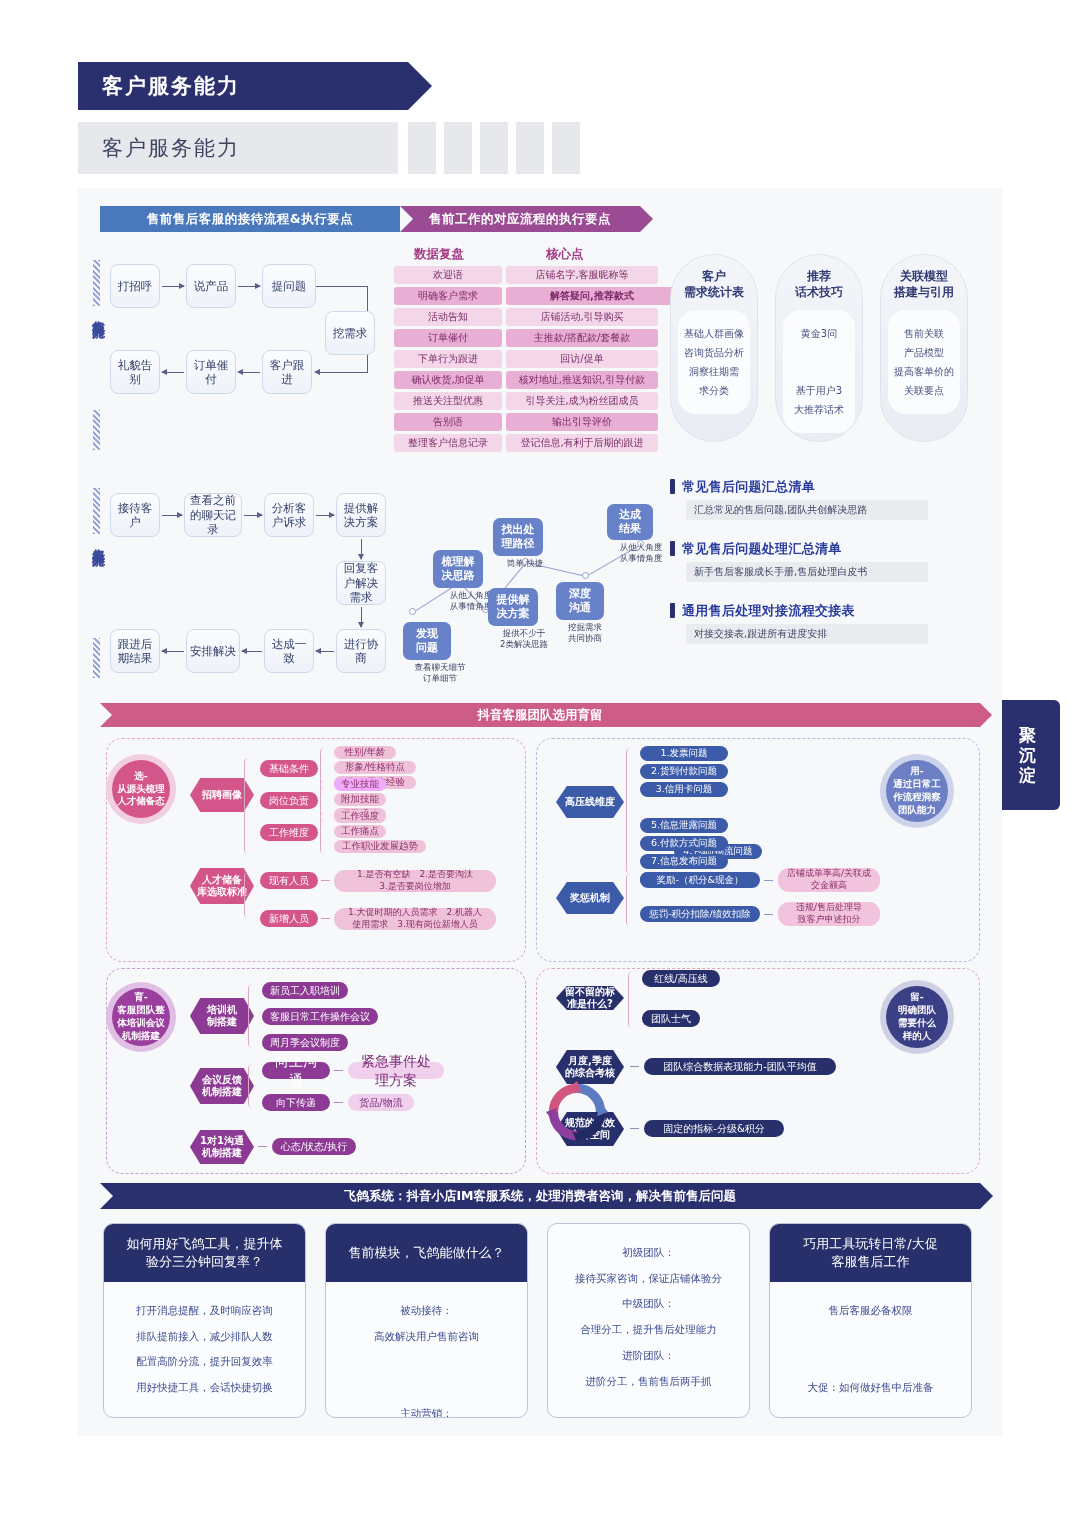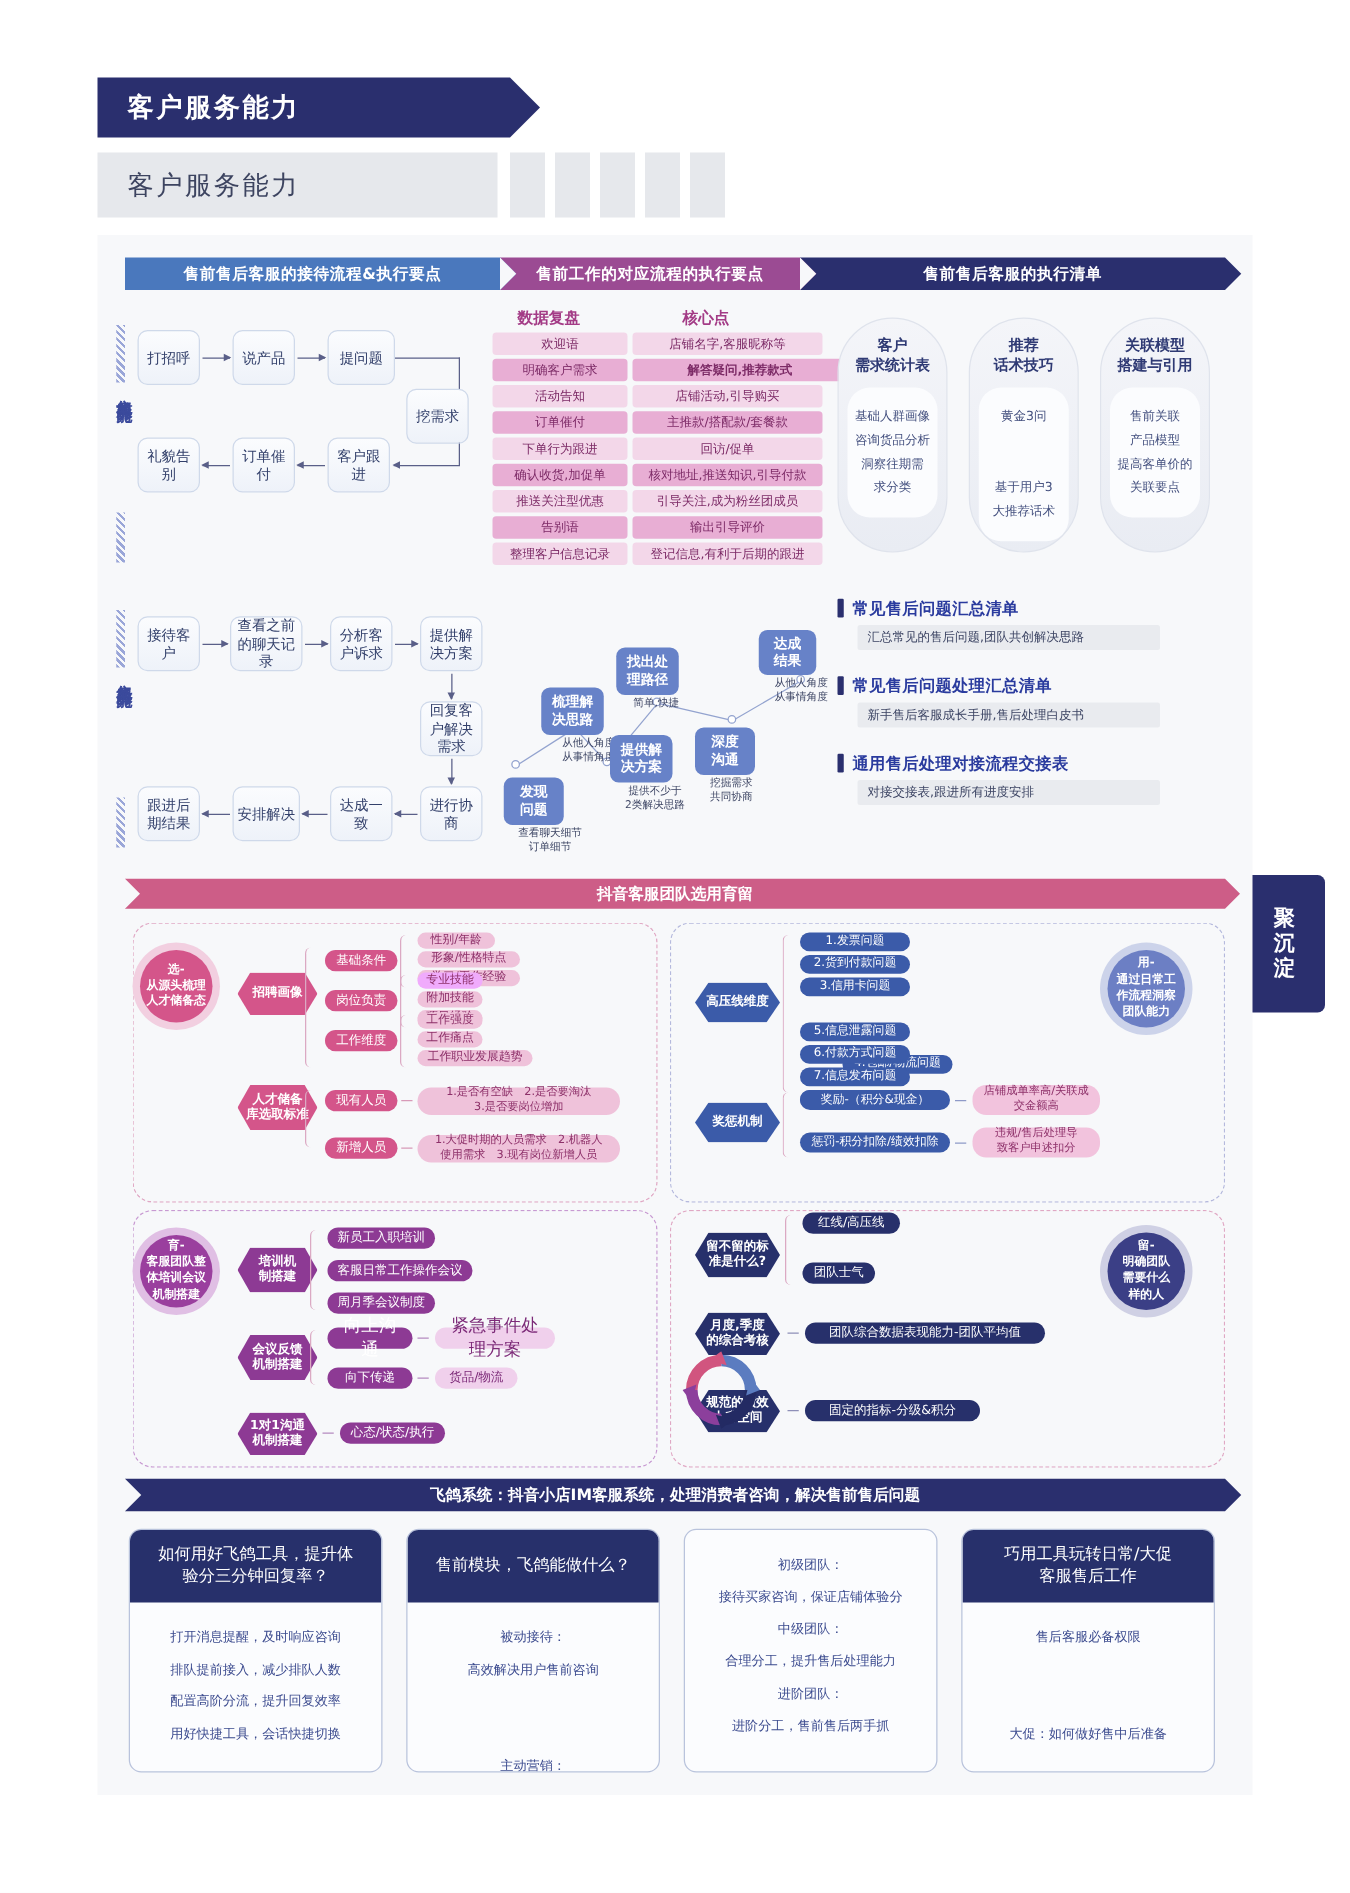--- a/index.html
+++ b/index.html
@@ -231,21 +231,20 @@
 <div id="side-tab">
   <span>聚</span>
   <span>沉</span>
   <span>淀</span>
 </div>
 
 <div id="main-panel">
 
   <div class="chev" id="chev1">售前售后客服的接待流程&amp;执行要点</div>
   <div class="chev notch" id="chev2">售前工作的对应流程的执行要点</div>
-  <div class="chev notch" id="chev3">售前售后客服的执行清单</div>
 
   <div class="vdots" style="left:15px;top:72px;height:46px"></div>
   <div class="vlabel" style="left:11px;top:122px">售前服务能力</div>
   <div class="vdots" style="left:15px;top:222px;height:40px"></div>
 
   <div class="fbox" style="left:32px;top:76px;width:50px;height:44px">打招呼</div>
   <div class="arrow-h" style="left:84px;top:98px;width:22px"></div>
   <div class="fbox" style="left:108px;top:76px;width:50px;height:44px">说产品</div>
   <div class="arrow-h" style="left:160px;top:98px;width:22px"></div>
   <div class="fbox" style="left:184px;top:76px;width:54px;height:44px">提问题</div>
@@ -430,21 +429,21 @@
       <div class="dash-s" style="left: 256px; top: 882px; background: rgb(181, 138, 192);"></div>
       <div class="pill" style="left: 270px; top: 874px; width: 96px; height: 17px; background: rgb(240, 208, 236); color: rgb(124, 42, 120); font-size: 14px;">紧急事件处理方案</div>
       <div class="pill" style="left: 184px; top: 906px; width: 68px; height: 17px; background: rgb(141, 58, 148); color: rgb(255, 255, 255); font-size: 10px;">向下传递</div>
       <div class="dash-s" style="left: 256px; top: 914px; background: rgb(181, 138, 192);"></div>
       <div class="pill" style="left: 270px; top: 906px; width: 66px; height: 17px; background: rgb(240, 208, 236); color: rgb(124, 42, 120); font-size: 10px;">货品/物流</div>
       <div class="hexa" style="left: 112px; top: 942px; width: 64px; height: 34px; background: rgb(141, 58, 148);">1对1沟通<br>机制搭建</div>
       <div class="dash-s" style="left: 180px; top: 958px; background: rgb(181, 138, 192);"></div>
       <div class="pill" style="left: 194px; top: 950px; width: 84px; height: 17px; background: rgb(141, 58, 148); color: rgb(255, 255, 255); font-size: 10px;">心态/状态/执行</div>
       <div style="position: absolute; left: 802px; top: 792px; width: 74px; height: 74px; border-radius: 50%; background: rgb(207, 208, 228);"></div>
       <div class="circ" style="left: 808px; top: 798px; width: 62px; height: 62px; background: rgb(59, 63, 134);">留-<br>明确团队<br>需要什么<br>样的人</div>
-      <div class="hexa" style="left: 478px; top: 798px; width: 68px; height: 36px; background: rgb(39, 48, 107);">留不留的标<br>准是什么?</div>
+      <div class="hexa" style="left: 478px; top: 798px; width: 68px; height: 24px; background: rgb(39, 48, 107);">留不留的标<br>准是什么?</div>
       <div class="brace" style="left: 550px; top: 784px; height: 56px; width: 9px; border-color: rgb(219, 169, 195);"></div>
       <div class="pill" style="left: 564px; top: 782px; width: 78px; height: 17px; background: rgb(39, 48, 107); color: rgb(255, 255, 255); font-size: 10px;">红线/高压线</div>
       <div class="pill" style="left: 564px; top: 822px; width: 58px; height: 17px; background: rgb(39, 48, 107); color: rgb(255, 255, 255); font-size: 10px;">团队士气</div>
       <div class="hexa" style="left: 478px; top: 862px; width: 68px; height: 34px; background: rgb(39, 48, 107);">月度,季度<br>的综合考核</div>
       <div class="dash-s" style="left: 552px; top: 878px; background: rgb(142, 143, 184);"></div>
       <div class="pill" style="left: 566px; top: 870px; width: 192px; height: 17px; background: rgb(39, 48, 107); color: rgb(255, 255, 255); font-size: 10px;">团队综合数据表现能力-团队平均值</div>
       <div class="hexa" style="left: 478px; top: 924px; width: 68px; height: 34px; background: rgb(39, 48, 107);">规范的绩效<br>上升空间</div>
       <div class="dash-s" style="left: 552px; top: 940px; background: rgb(142, 143, 184);"></div>
       <div class="pill" style="left: 566px; top: 932px; width: 140px; height: 17px; background: rgb(39, 48, 107); color: rgb(255, 255, 255); font-size: 10px;">固定的指标-分级&amp;积分</div>
     </div>

